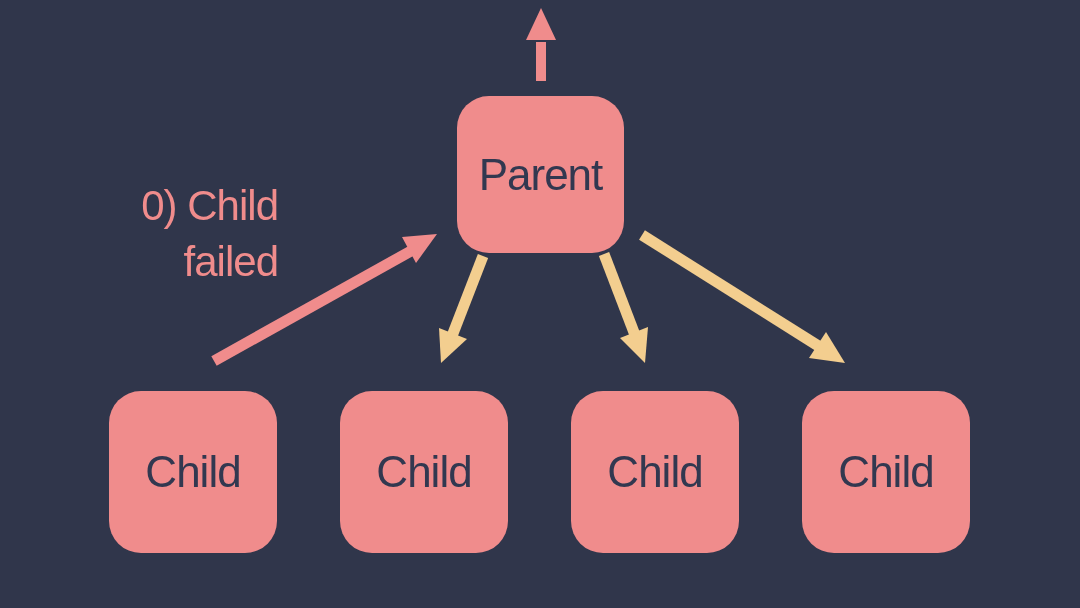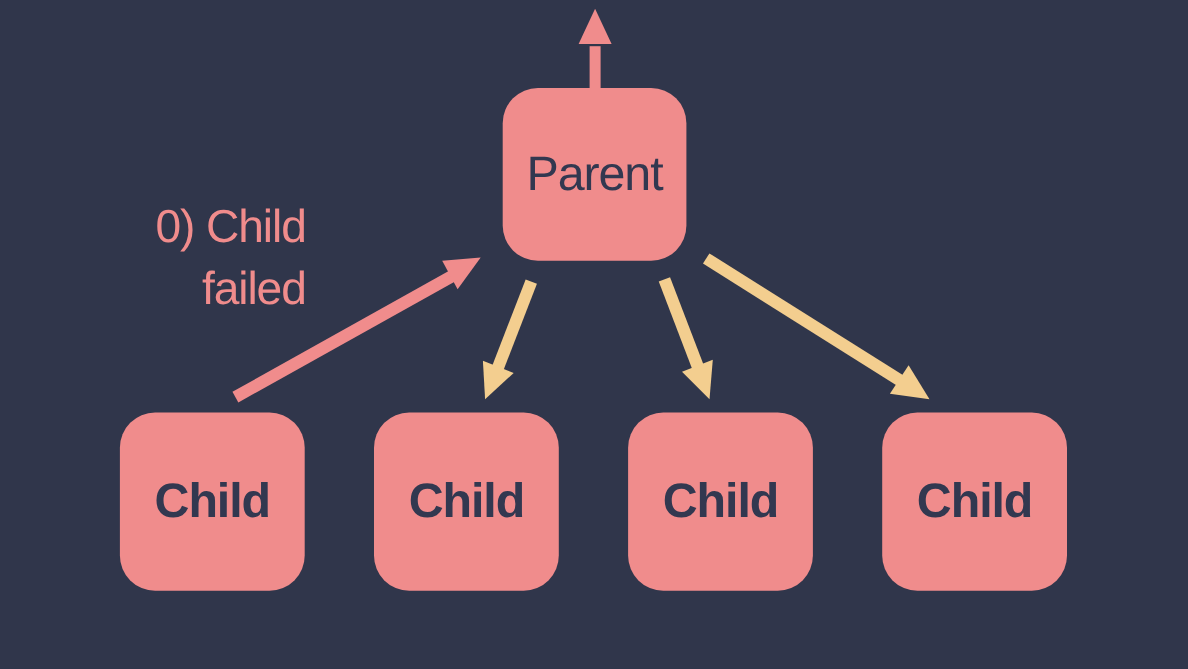--- a/index.html
+++ b/index.html
@@ -34,28 +34,29 @@
   .node{
     position:absolute;
     background:var(--node-fill);
     border-radius:32px;
     display:flex;
     align-items:center;
     justify-content:center;
     color:var(--node-text);
     font-size:44px;
     letter-spacing:-1px;
+    margin-top:16px;
   }
   .node-parent{
     left:457px; top:80px;
     width:167px; height:157px;
   }
   .node-child{
     top:375px;
-    width:168px; height:162px;font-weight:bold;
+    width:168px; height:162px;
   }
   .c1{left:109px;}
   .c2{left:340px;}
   .c3{left:571px;}
   .c4{left:802px;}
   .annotation{
     position:absolute;
     top:178px;
     right:802px;
     width:260px;

